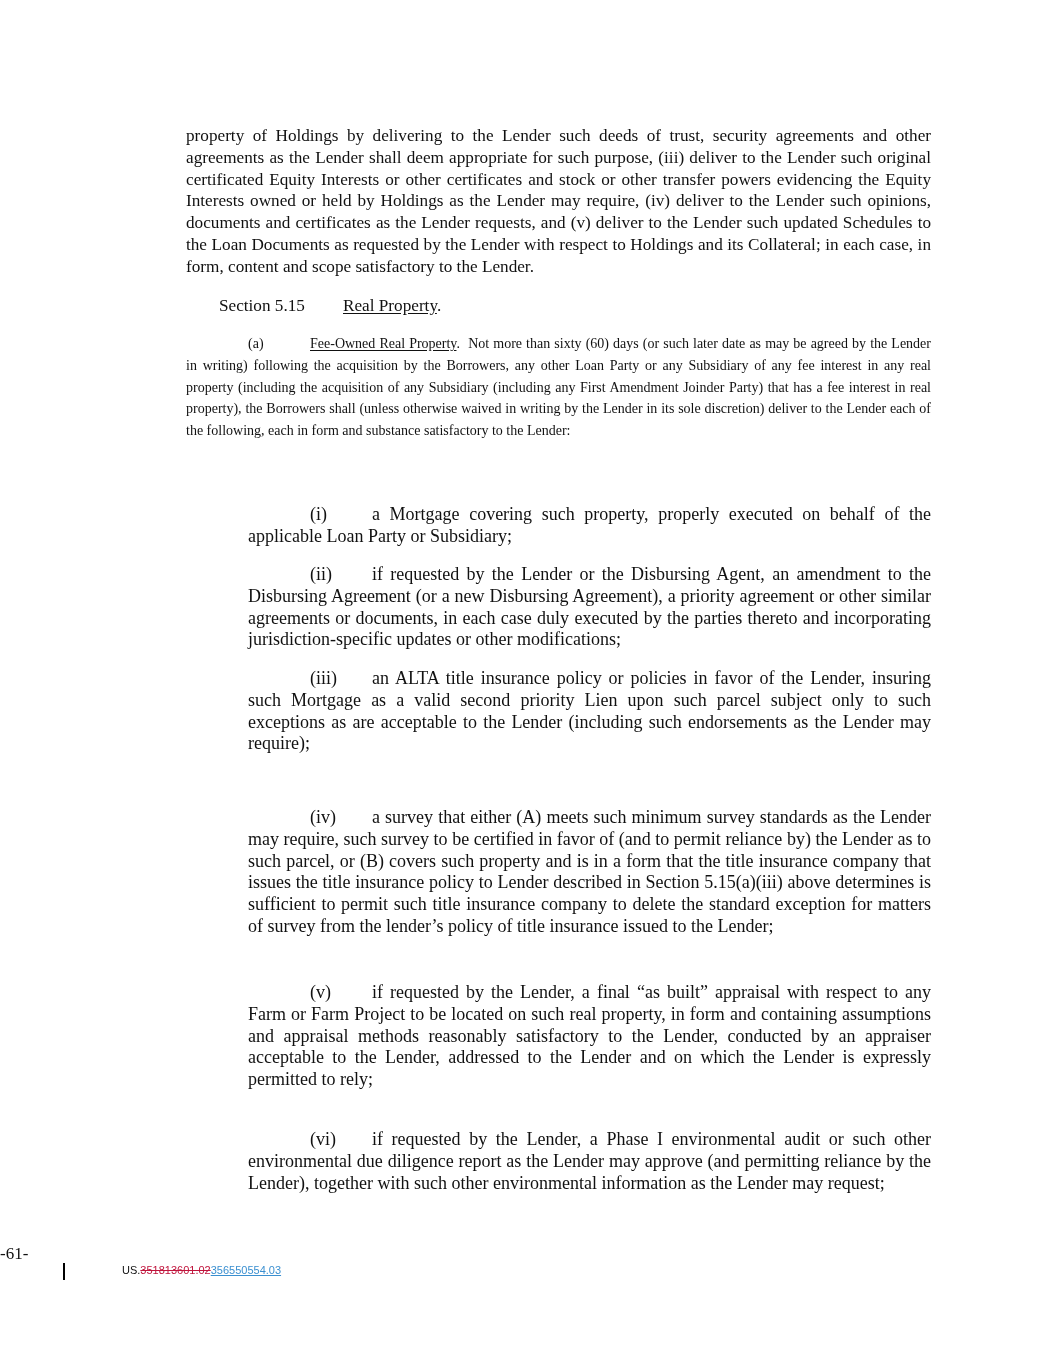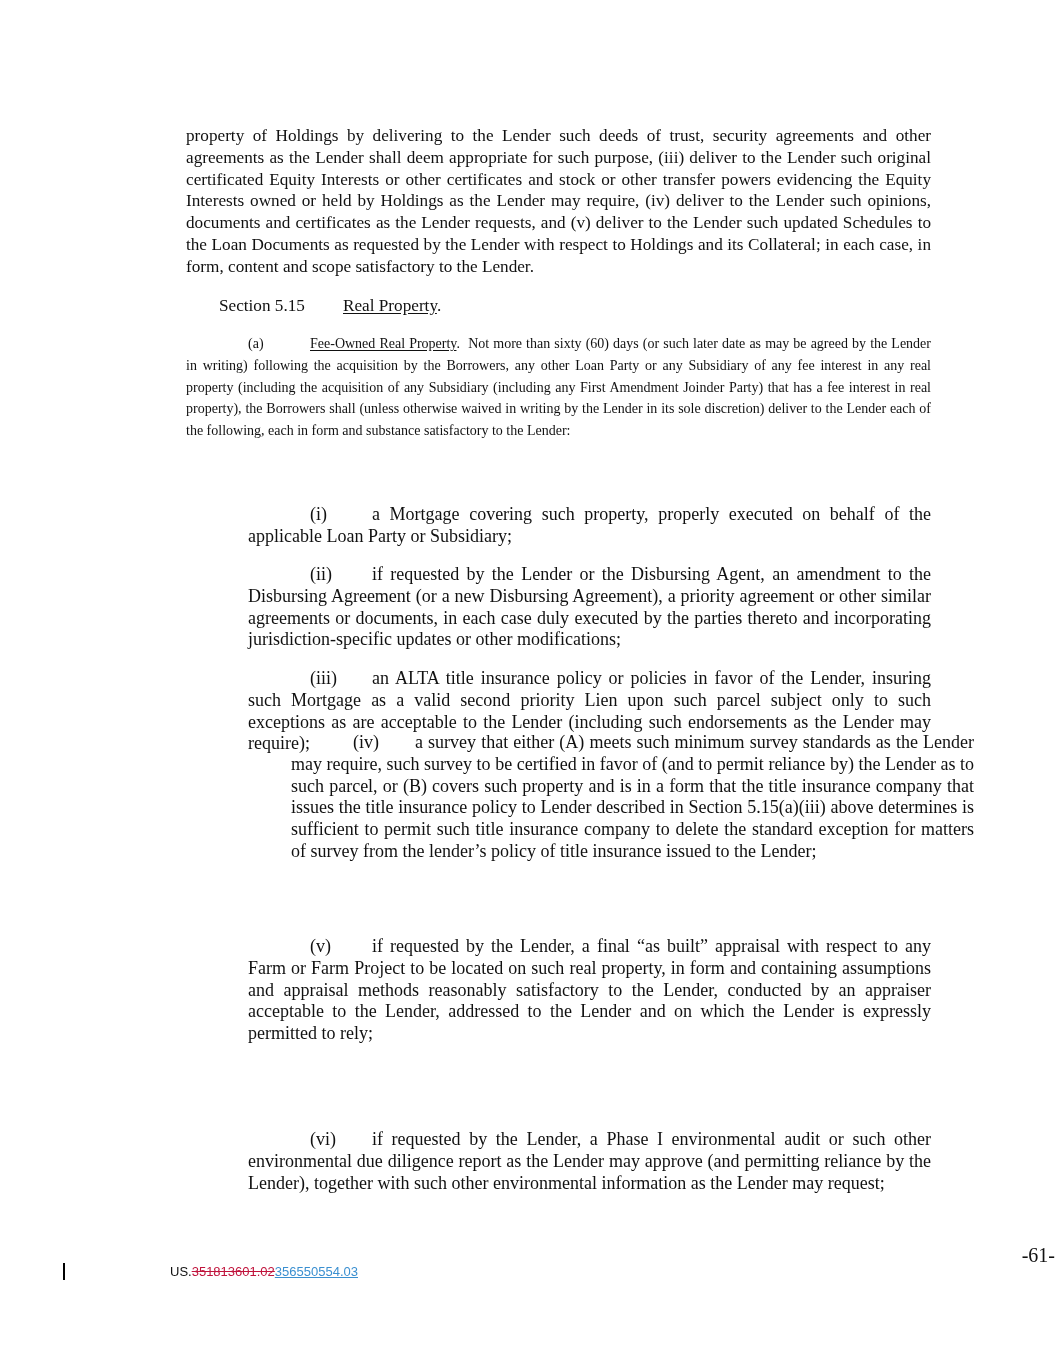--- a/index.html
+++ b/index.html
@@ -12,25 +12,25 @@
   .heading { position: absolute; left: 186px; top: 295px; font-size: 17.2px; line-height: 21.8px; margin-left: 33px; }
   .heading .num { display: inline-block; width: 124px; }
   .u { text-decoration: underline; text-underline-offset: 2px; }
   .para-a { position: absolute; left: 186px; width: 745px; top: 333px; font-size: 14px; line-height: 21.8px; text-align: justify; }
   .ind-a { display: inline-block; width: 124px; padding-left: 62px; box-sizing: border-box; }
   .item { position: absolute; left: 248px; width: 683px; font-size: 18px; line-height: 21.8px; text-align: justify; }
   .ind-i { display: inline-block; width: 124px; padding-left: 62px; box-sizing: border-box; }
   .i1 { top: 504px; }
   .i2 { top: 564px; }
   .i3 { top: 668px; }
-  .i4 { top: 732px; margin-left: 43px; }
-  .i5 { top: 936px; }
+  .i4 { top: 807px; }
+  .i5 { top: 982px; }
   .i6 { top: 1129px; }
-  .page-number { position: absolute; left: 0; width: 1055px; top: 1244px; text-align: right; font-size: 20px; }
-  .footer { position: absolute; left: 122px; top: 1264px; font-family: "Liberation Sans", "DejaVu Sans", sans-serif; font-size: 13px; margin-left: 48px; }
+  .page-number { position: absolute; left: 0; width: 1055px; top: 1244px; text-align: left; font-size: 17px; }
+  .footer { position: absolute; left: 122px; top: 1264px; font-family: "Liberation Sans", "DejaVu Sans", sans-serif; font-size: 11px; }
   .change-bar { position: absolute; left: 63px; top: 1263px; width: 2px; height: 17px; background: #000; }
   .del { color: #c0143c; text-decoration: line-through; }
   .ins { color: #3a8fd0; text-decoration: underline; }
 </style>
 </head>
 <body>
 
 <div class="page">
 
   <div class="body-text p0">

